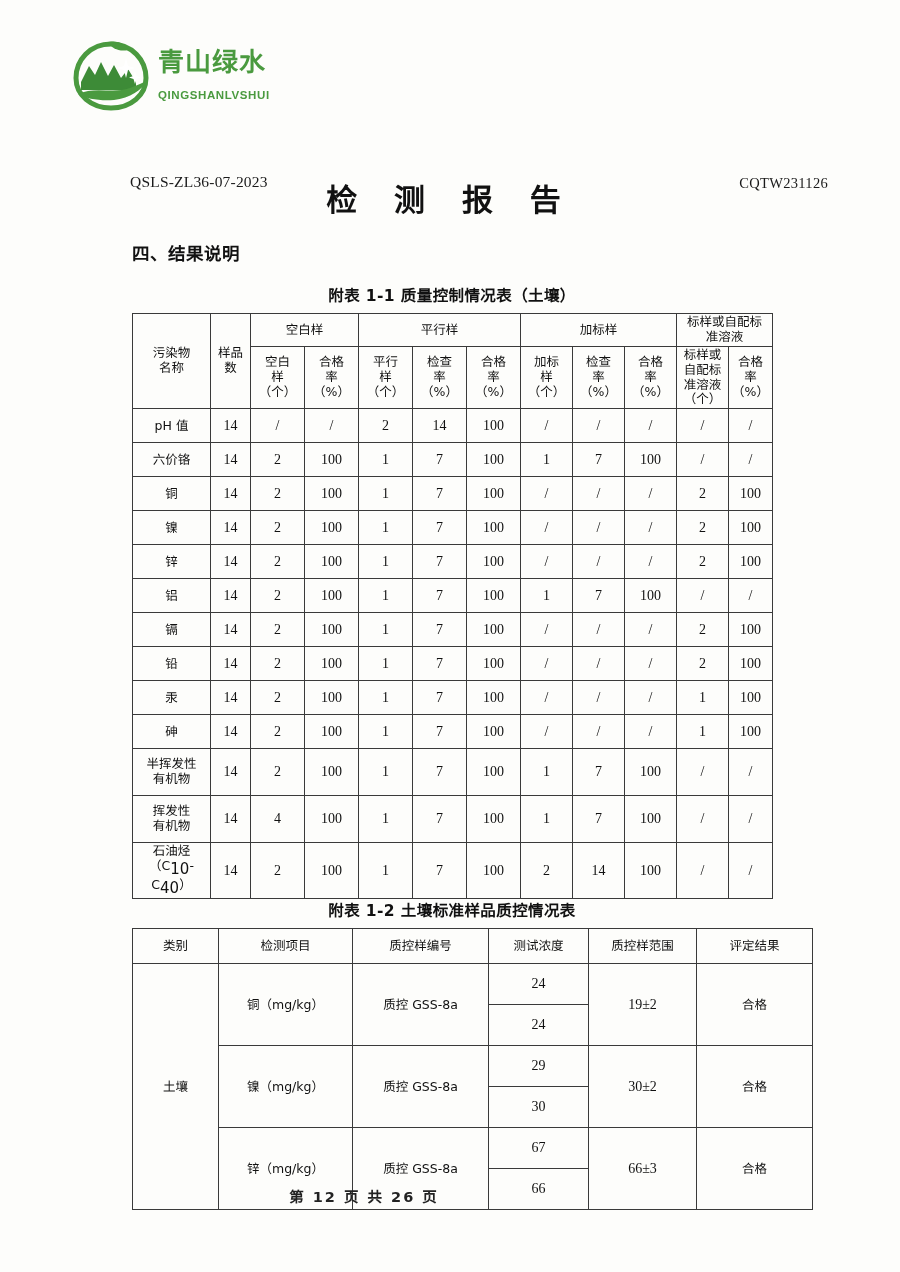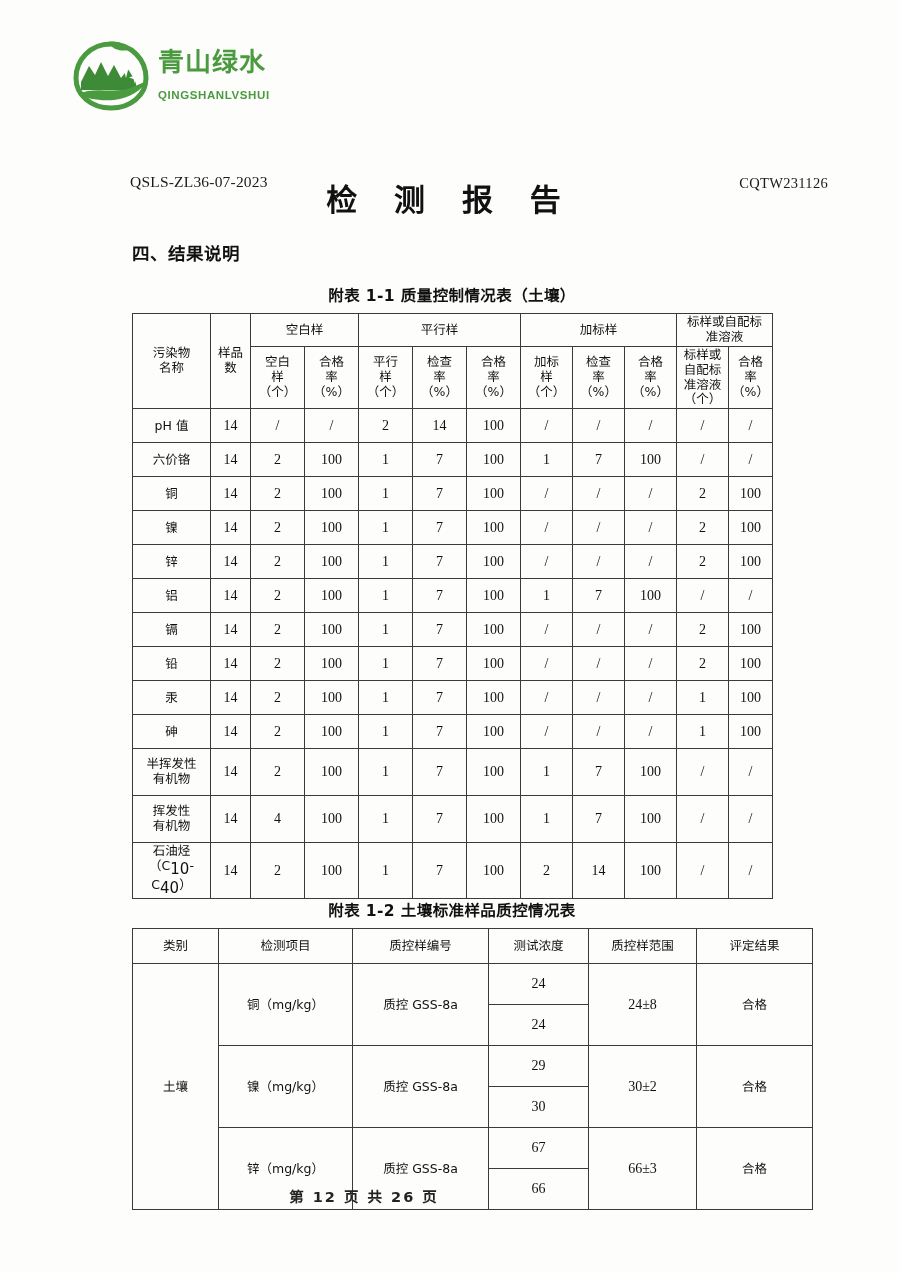--- a/index.html
+++ b/index.html
@@ -505,21 +505,21 @@
           <th>质控样范围</th>
           <th>评定结果</th>
         </tr>
       </thead>
       <tbody>
           <tr>
             <td rowspan="6">土壤</td>
             <td rowspan="2" style="height: 38px;">铜（mg/kg）</td>
             <td rowspan="2">质控 GSS-8a</td>
             <td class="num" style="height: 38px;">24</td>
-            <td rowspan="2" class="num">24±8</td>
+            <td rowspan="2" class="num">19±2</td>
             <td rowspan="2">合格</td>
           </tr>
           <tr>
             <td class="num" style="height: 38px;">24</td>
           </tr>
           <tr>
             <td rowspan="2" style="height: 38px;">镍（mg/kg）</td>
             <td rowspan="2">质控 GSS-8a</td>
             <td class="num" style="height: 38px;">29</td>
             <td rowspan="2" class="num">30±2</td>

